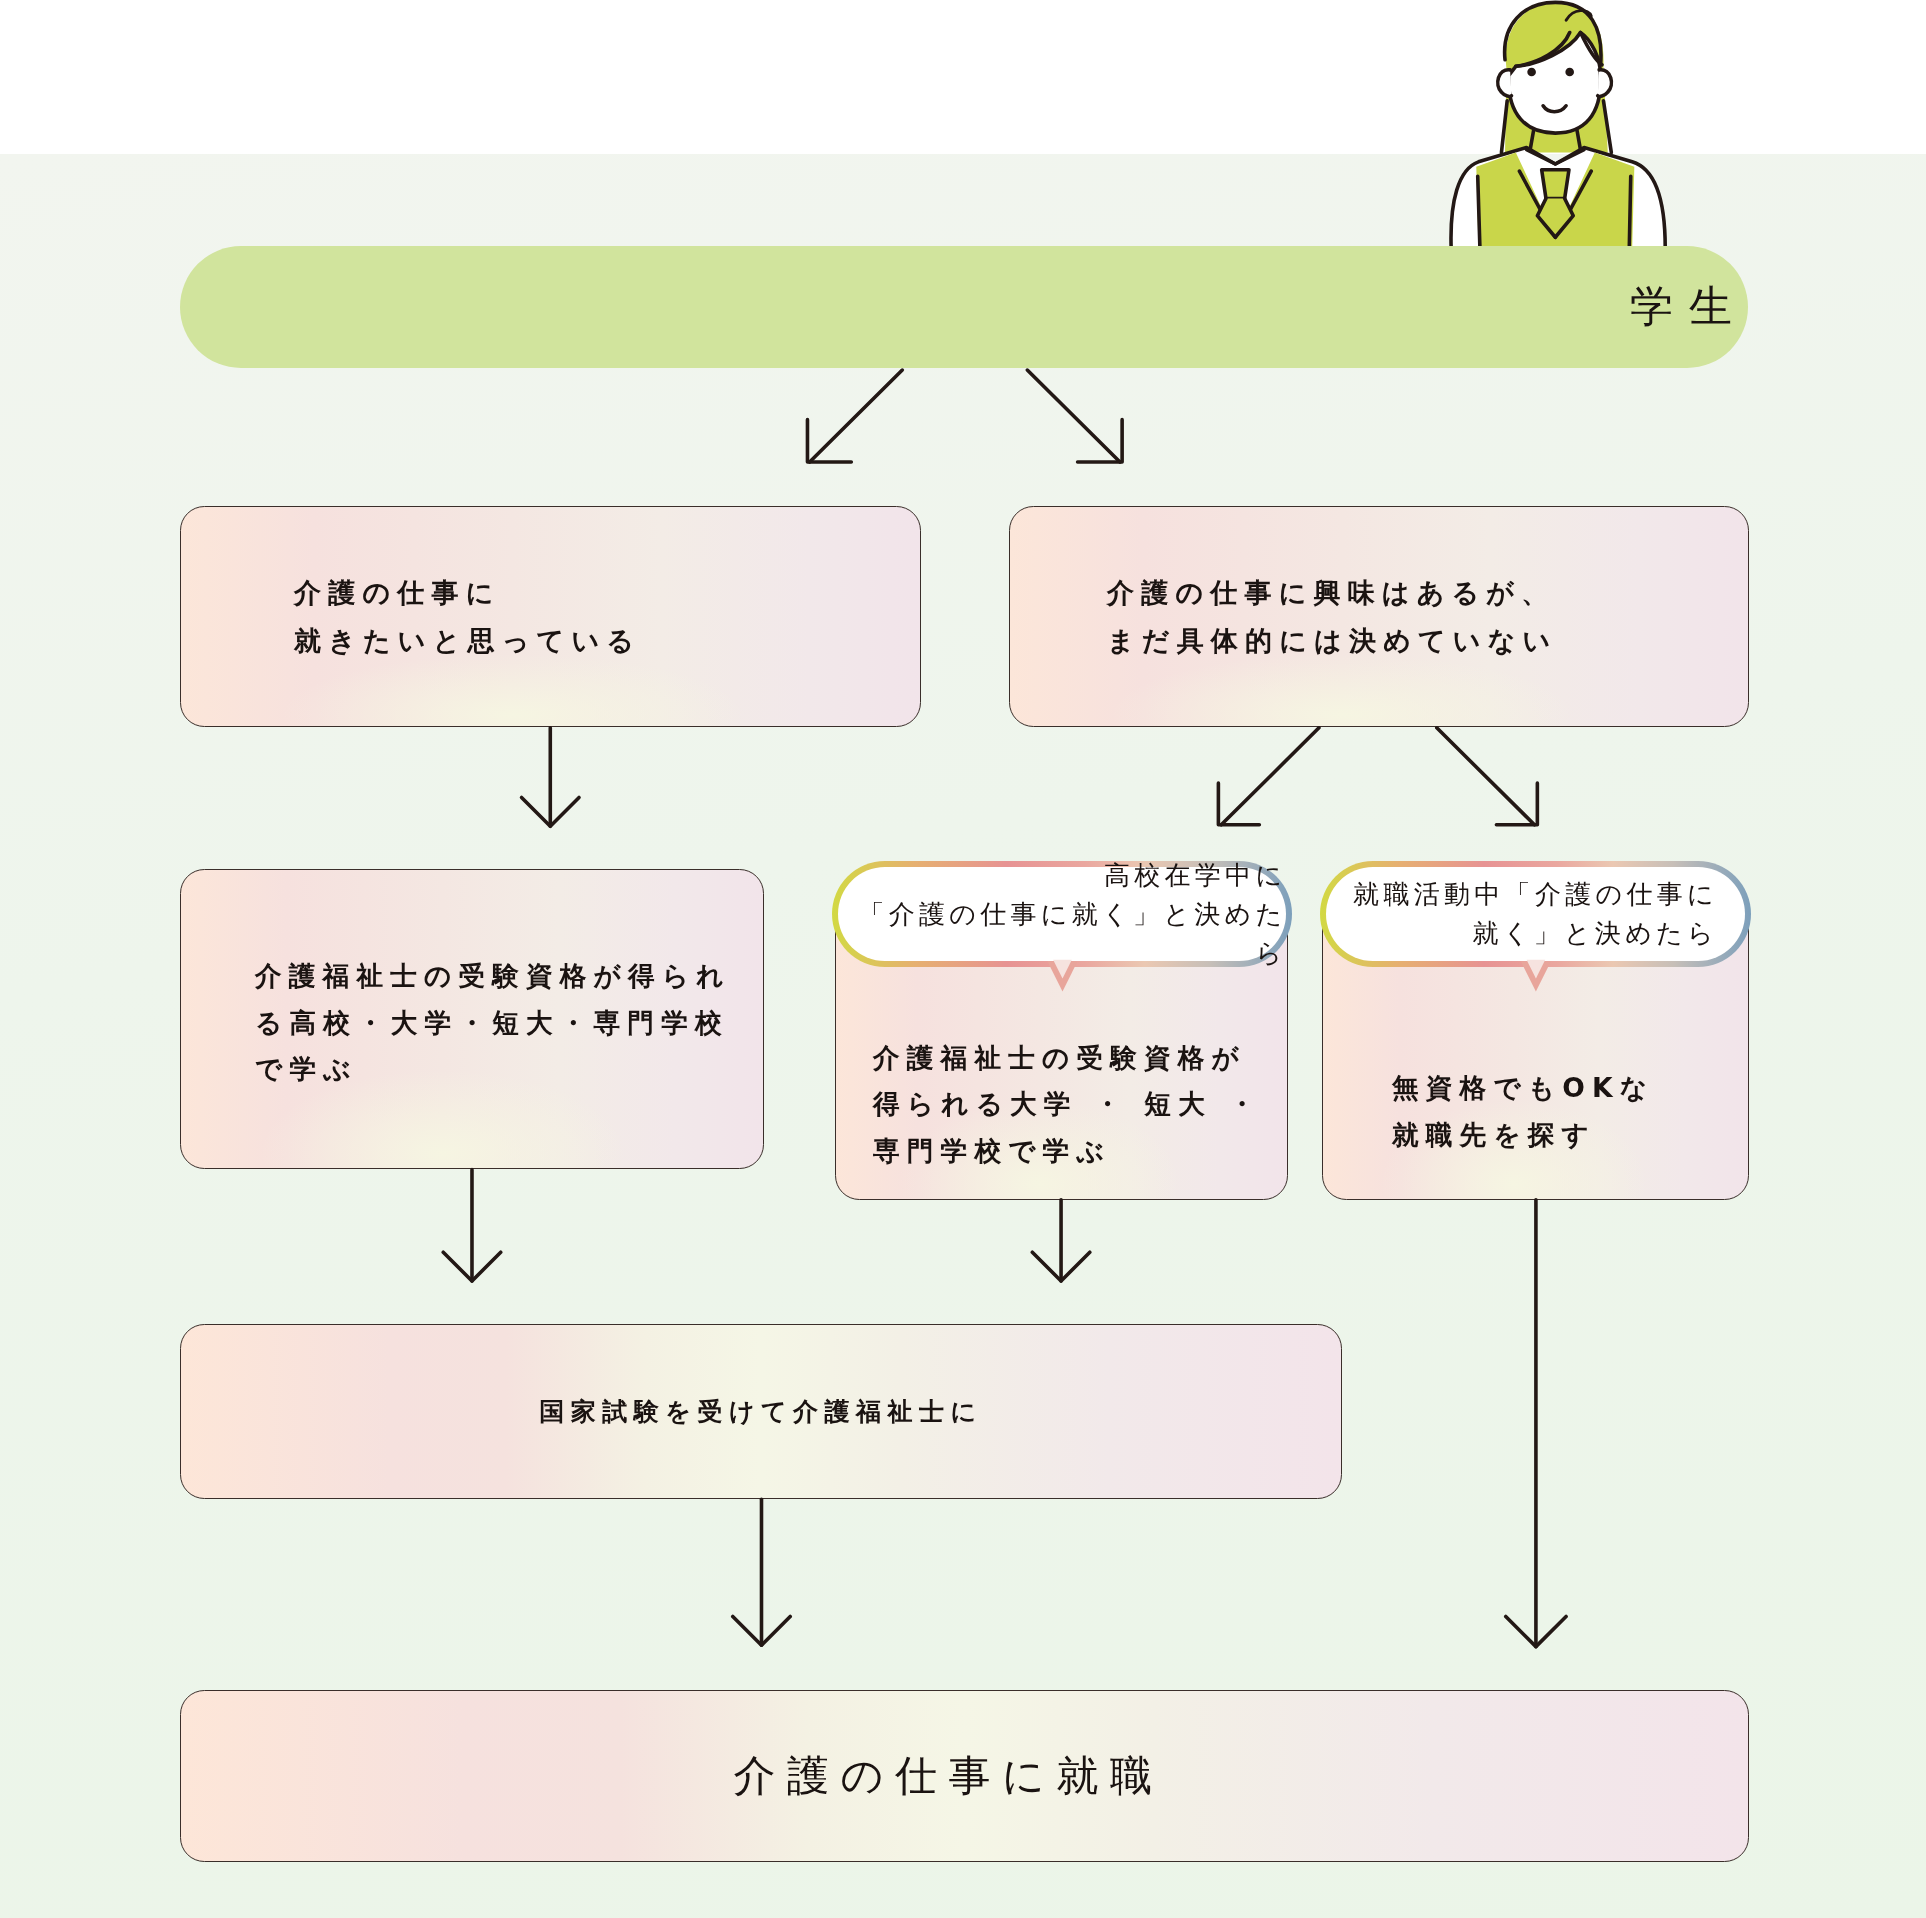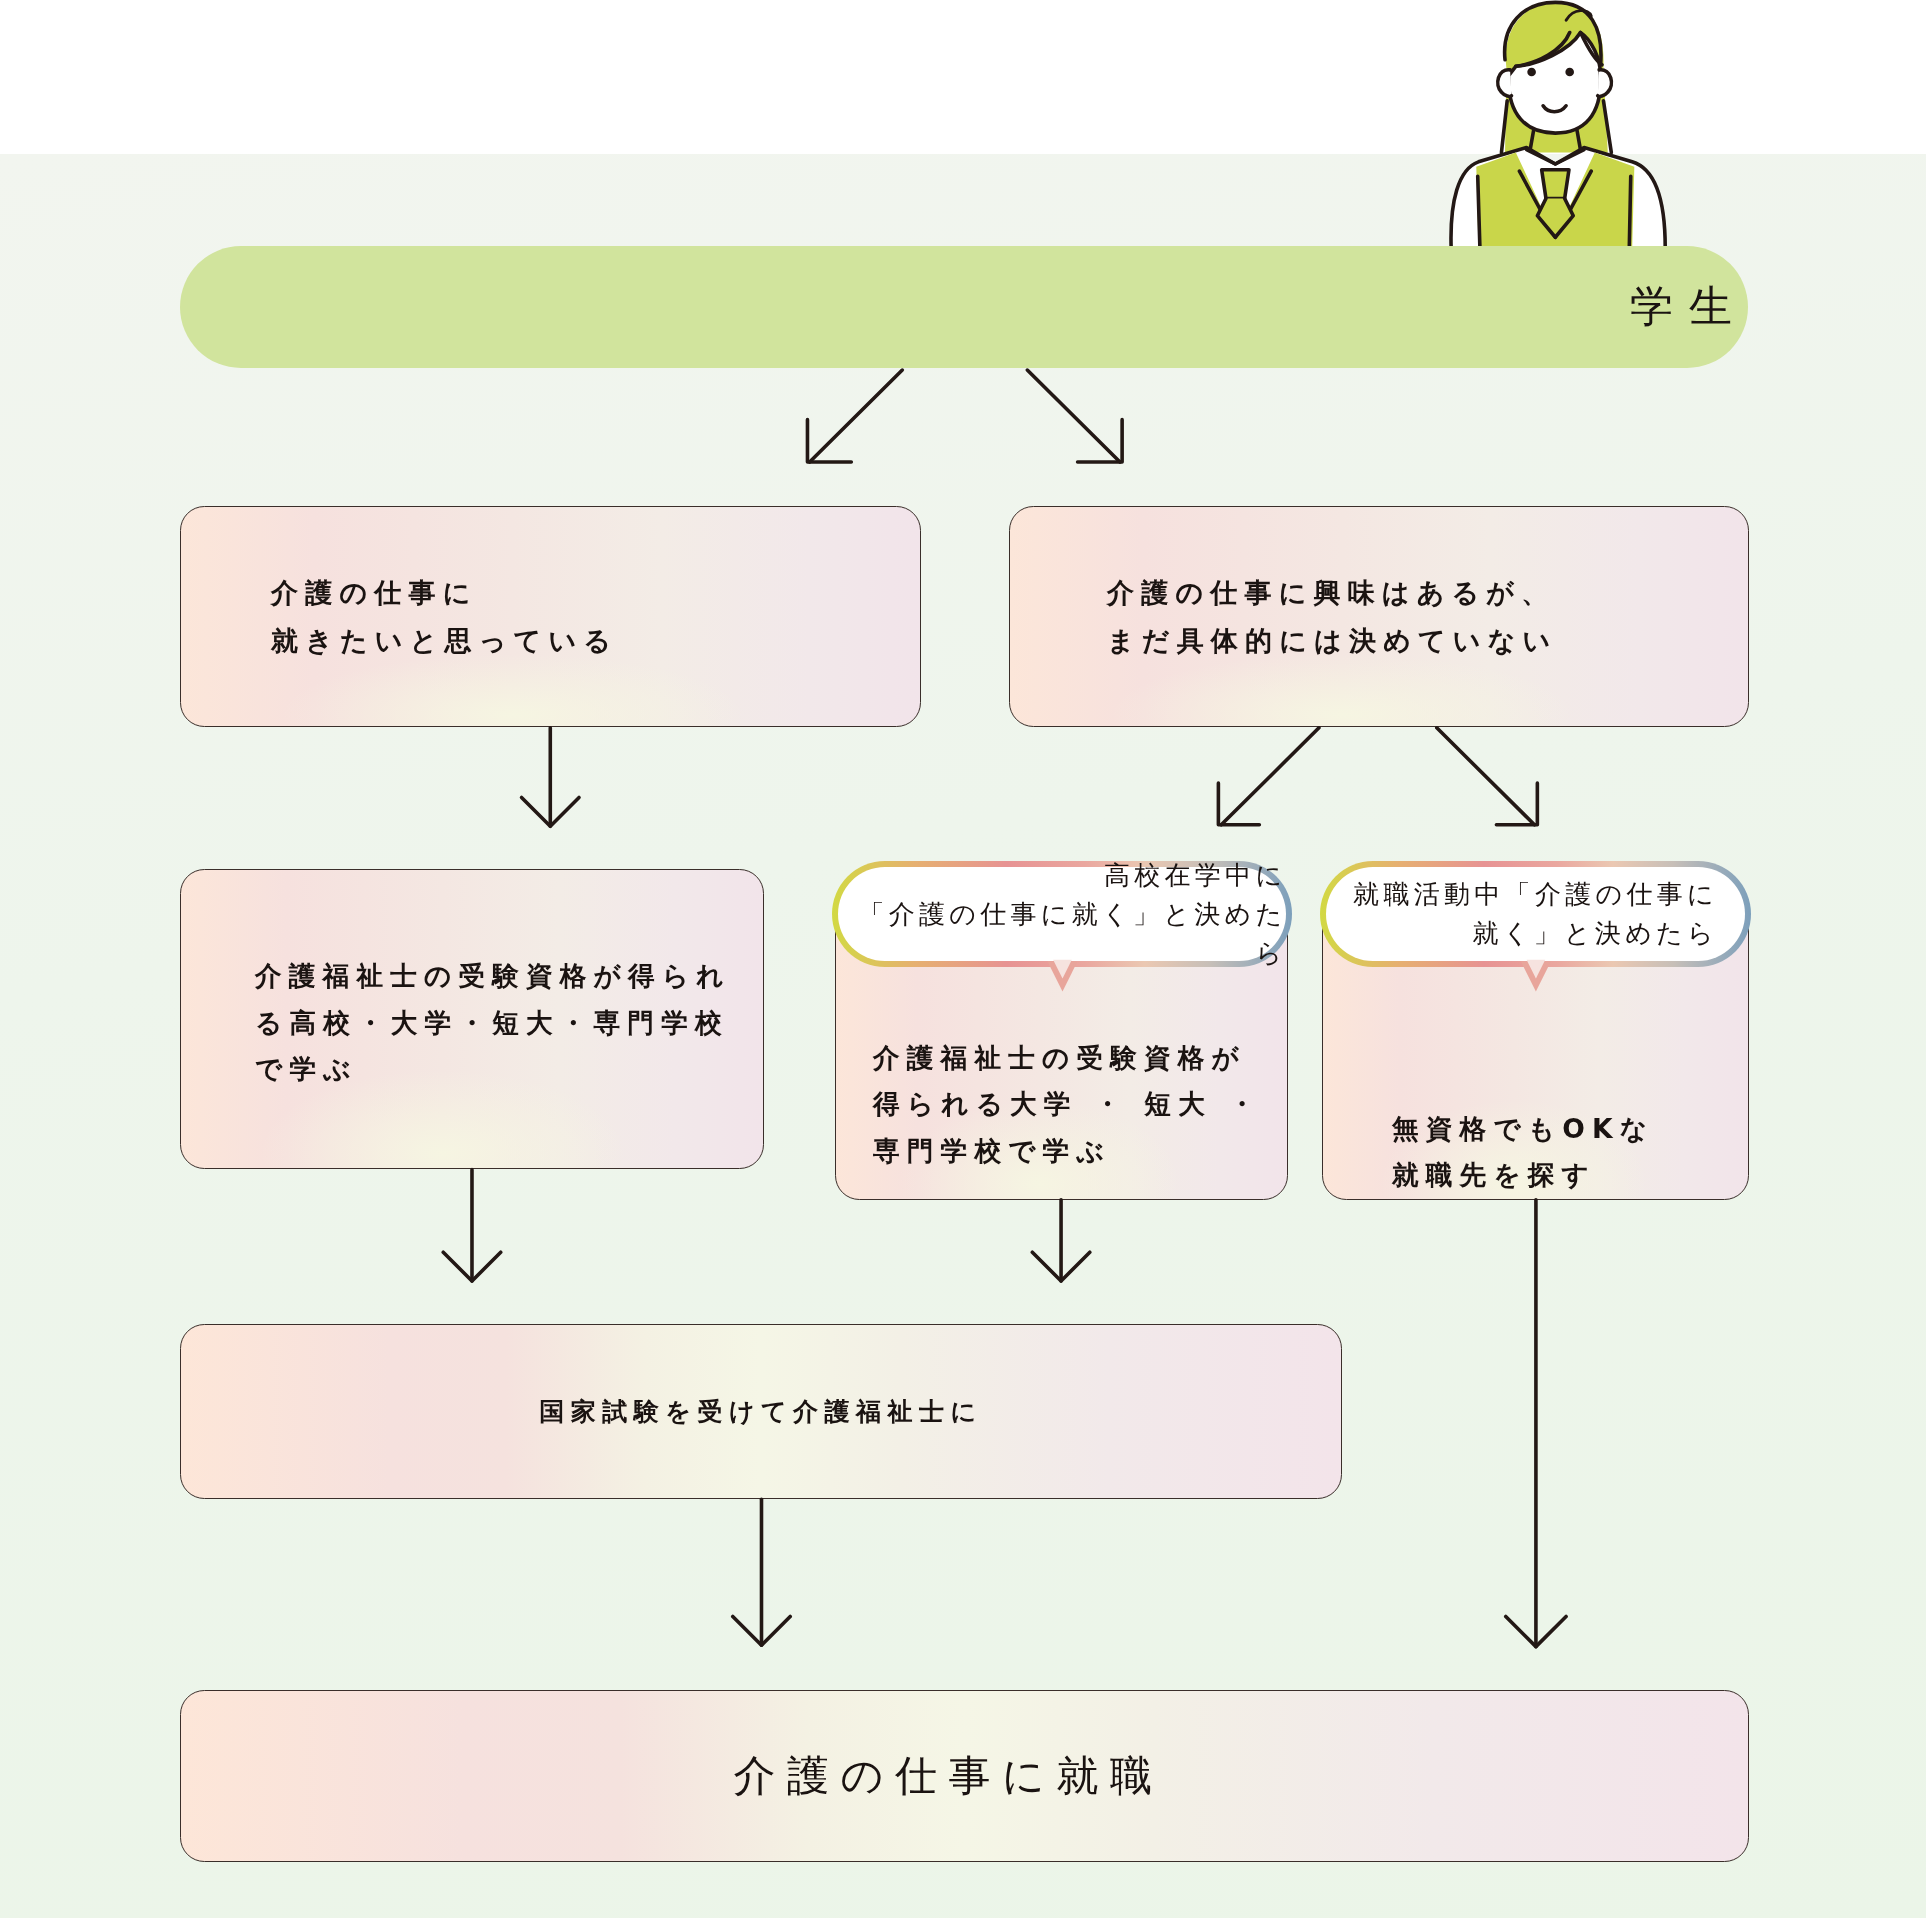--- a/index.html
+++ b/index.html
@@ -94,40 +94,40 @@
     <circle cx="2185" cy="100" r="6" fill="#231815" stroke="none"></circle>
 
     <path d="M2148 147 C2155 158 2172 158 2180 147" fill="none"></path>
   </g>
 </svg>
 
 <div class="pill">
   <span>学生</span>
 </div>
 
-<div class="box" style="left:180px; top:506px; width:741px; height:221px; padding-left:90px;">
+<div class="box" style="left:180px; top:506px; width:741px; height:221px; padding-left:113px;">
   <span class="txt t-top">介護の仕事に
 就きたいと思っている</span>
 </div>
 <div class="box" style="left:1009px; top:506px; width:740px; height:221px; padding-left:97px;">
   <span class="txt t-top">介護の仕事に興味はあるが、
 まだ具体的には決めていない</span>
 </div>
 
 <div class="box" style="left:180px; top:869px; width:584px; height:300px; padding-left:74px; align-items:flex-start; padding-top:83px;">
   <span class="txt t-mid">介護福祉士の受験資格が得られ
 る高校・大学・短大・専門学校
 で学ぶ</span>
 </div>
 <div class="box" style="left:835px; top:898px; width:453px; height:302px; padding-left:37px; align-items:center; padding-top:111px;">
   <span class="txt t-mid">介護福祉士の受験資格が
 得られる大学 ・ 短大 ・
 専門学校で学ぶ</span>
 </div>
-<div class="box" style="left:1322px; top:898px; width:427px; height:302px; padding-left:69px; align-items:flex-end; padding-top:126px;">
+<div class="box" style="left:1322px; top:898px; width:427px; height:302px; padding-left:69px; align-items:center; padding-top:126px;">
   <span class="txt t-mid">無資格でもOKな
 就職先を探す</span>
 </div>
 
 <div class="bubble-wrap" style="left:832px; top:861px; width:460px; height:106px;">
   <div class="bubble">
     <div class="bubble-inner">高校在学中に
 「介護の仕事に就く」と決めたら</div>
   </div>
 </div>

